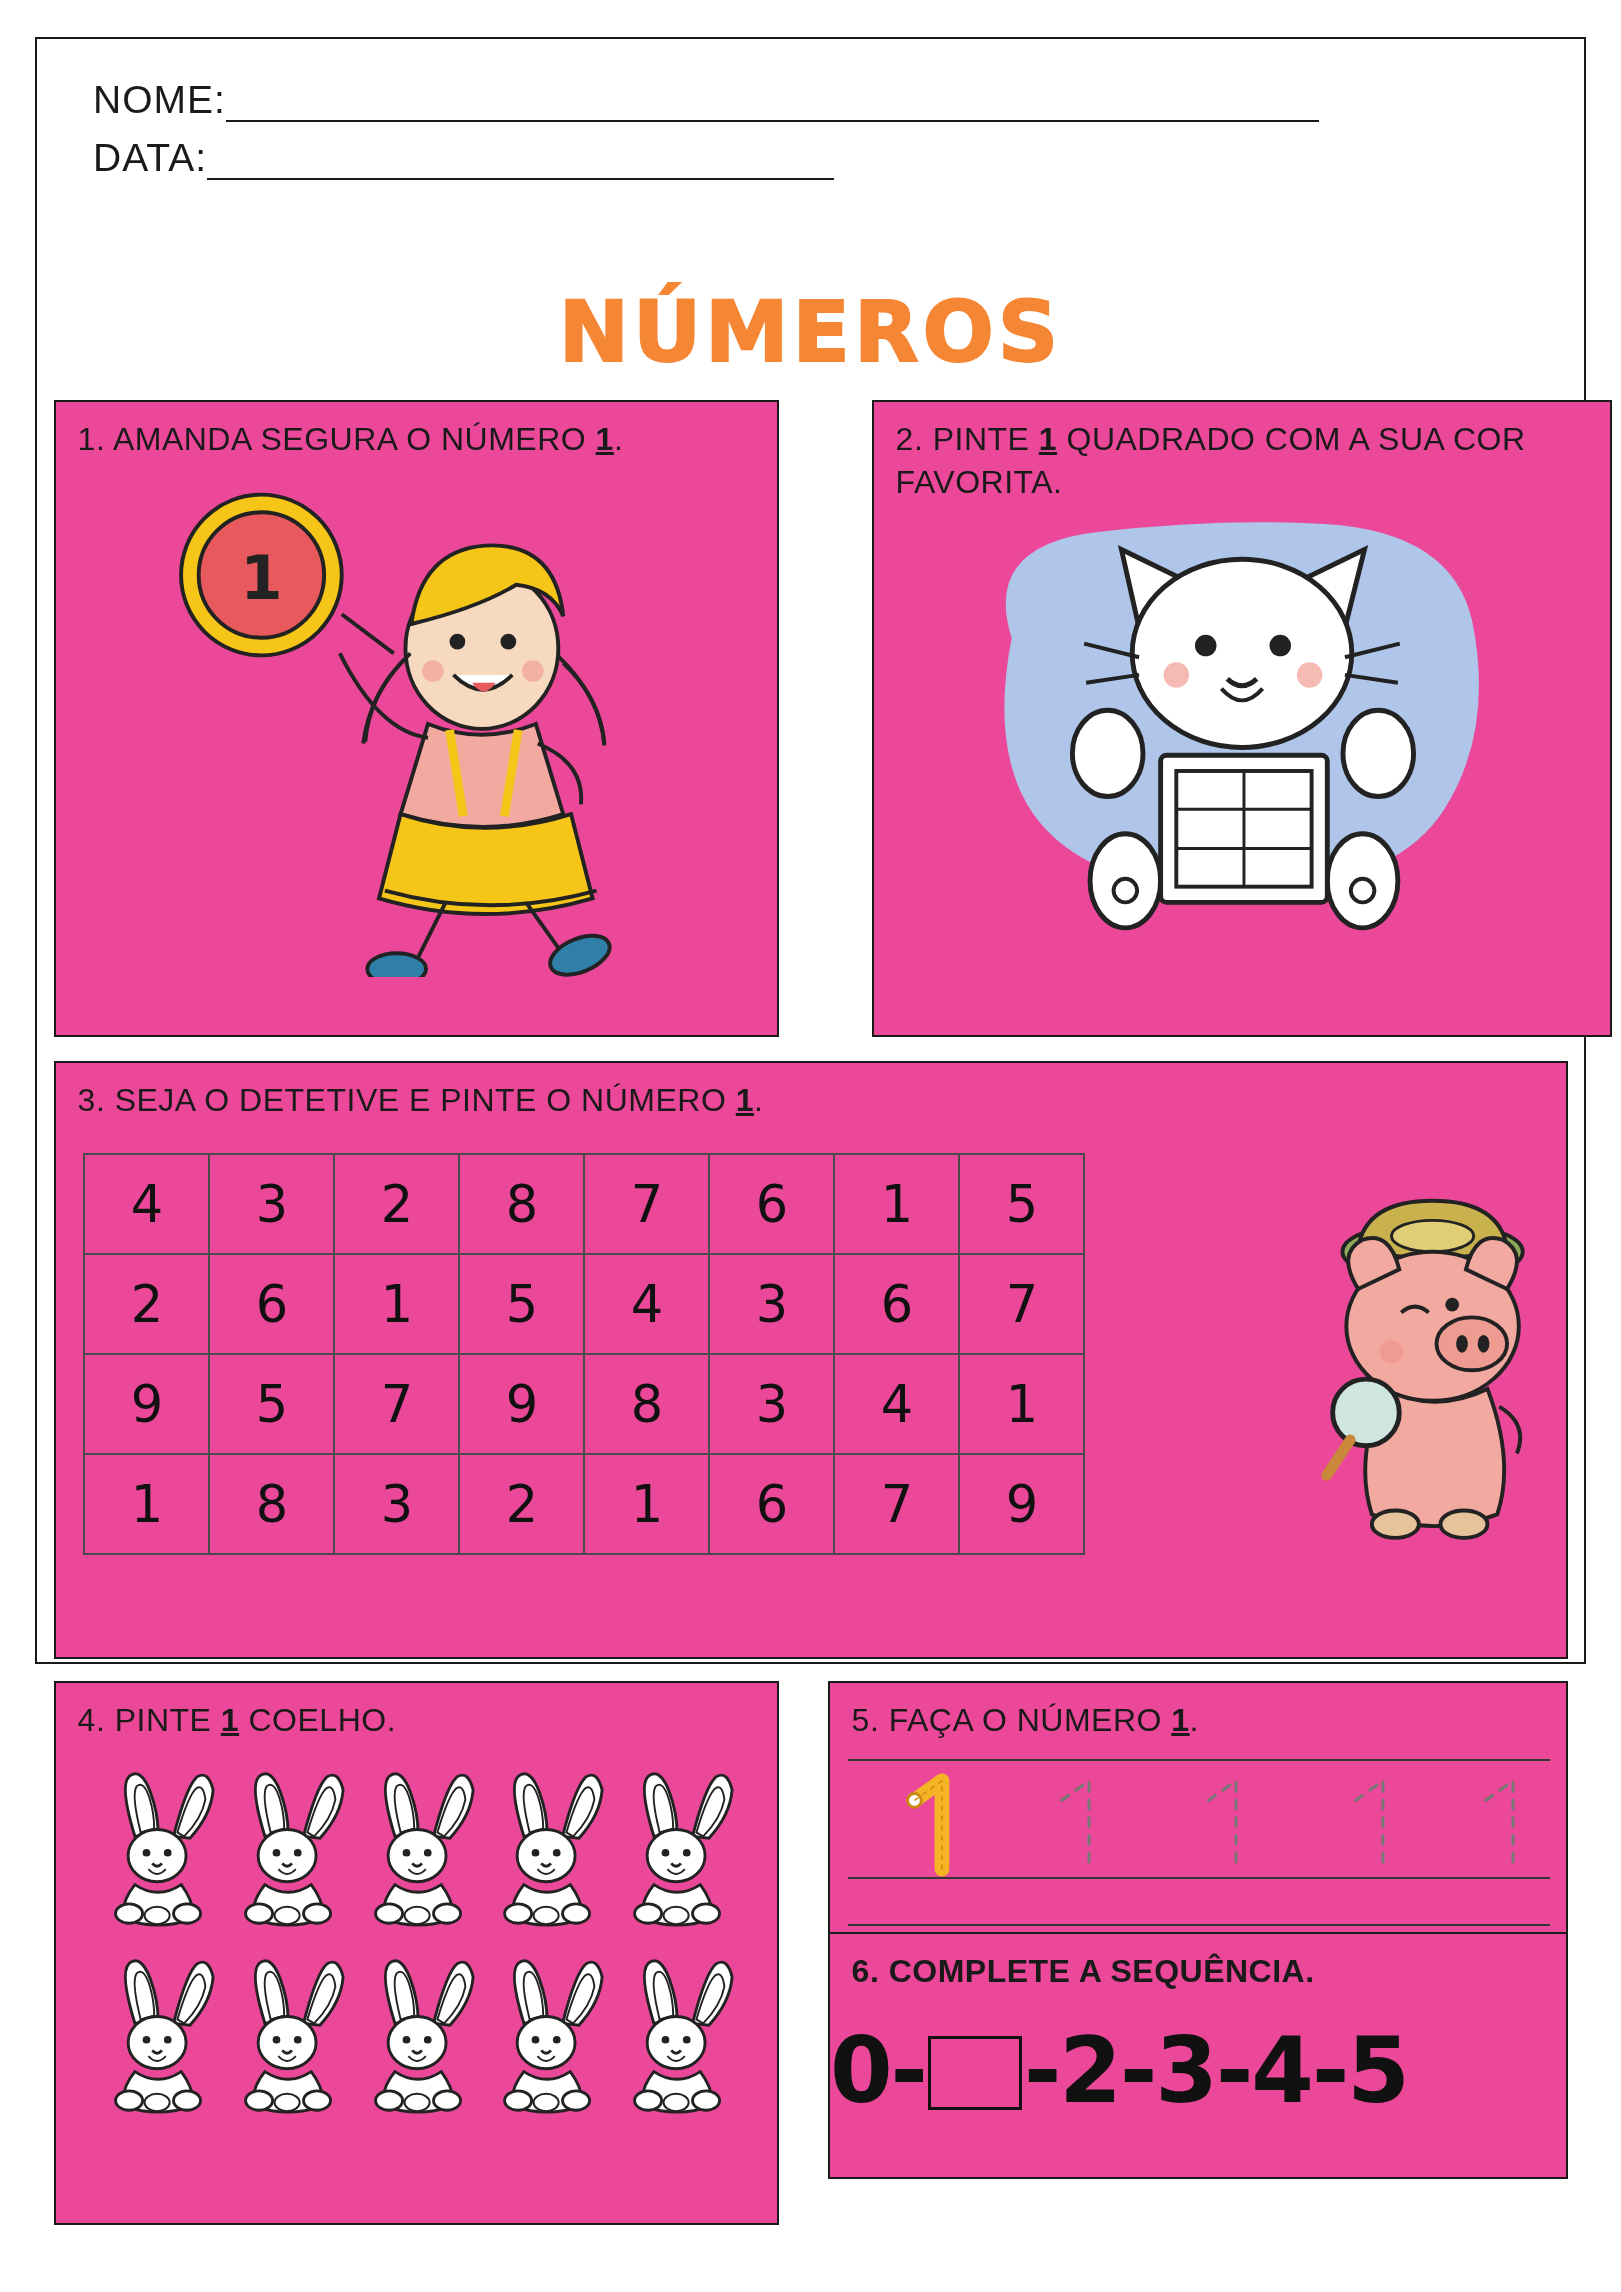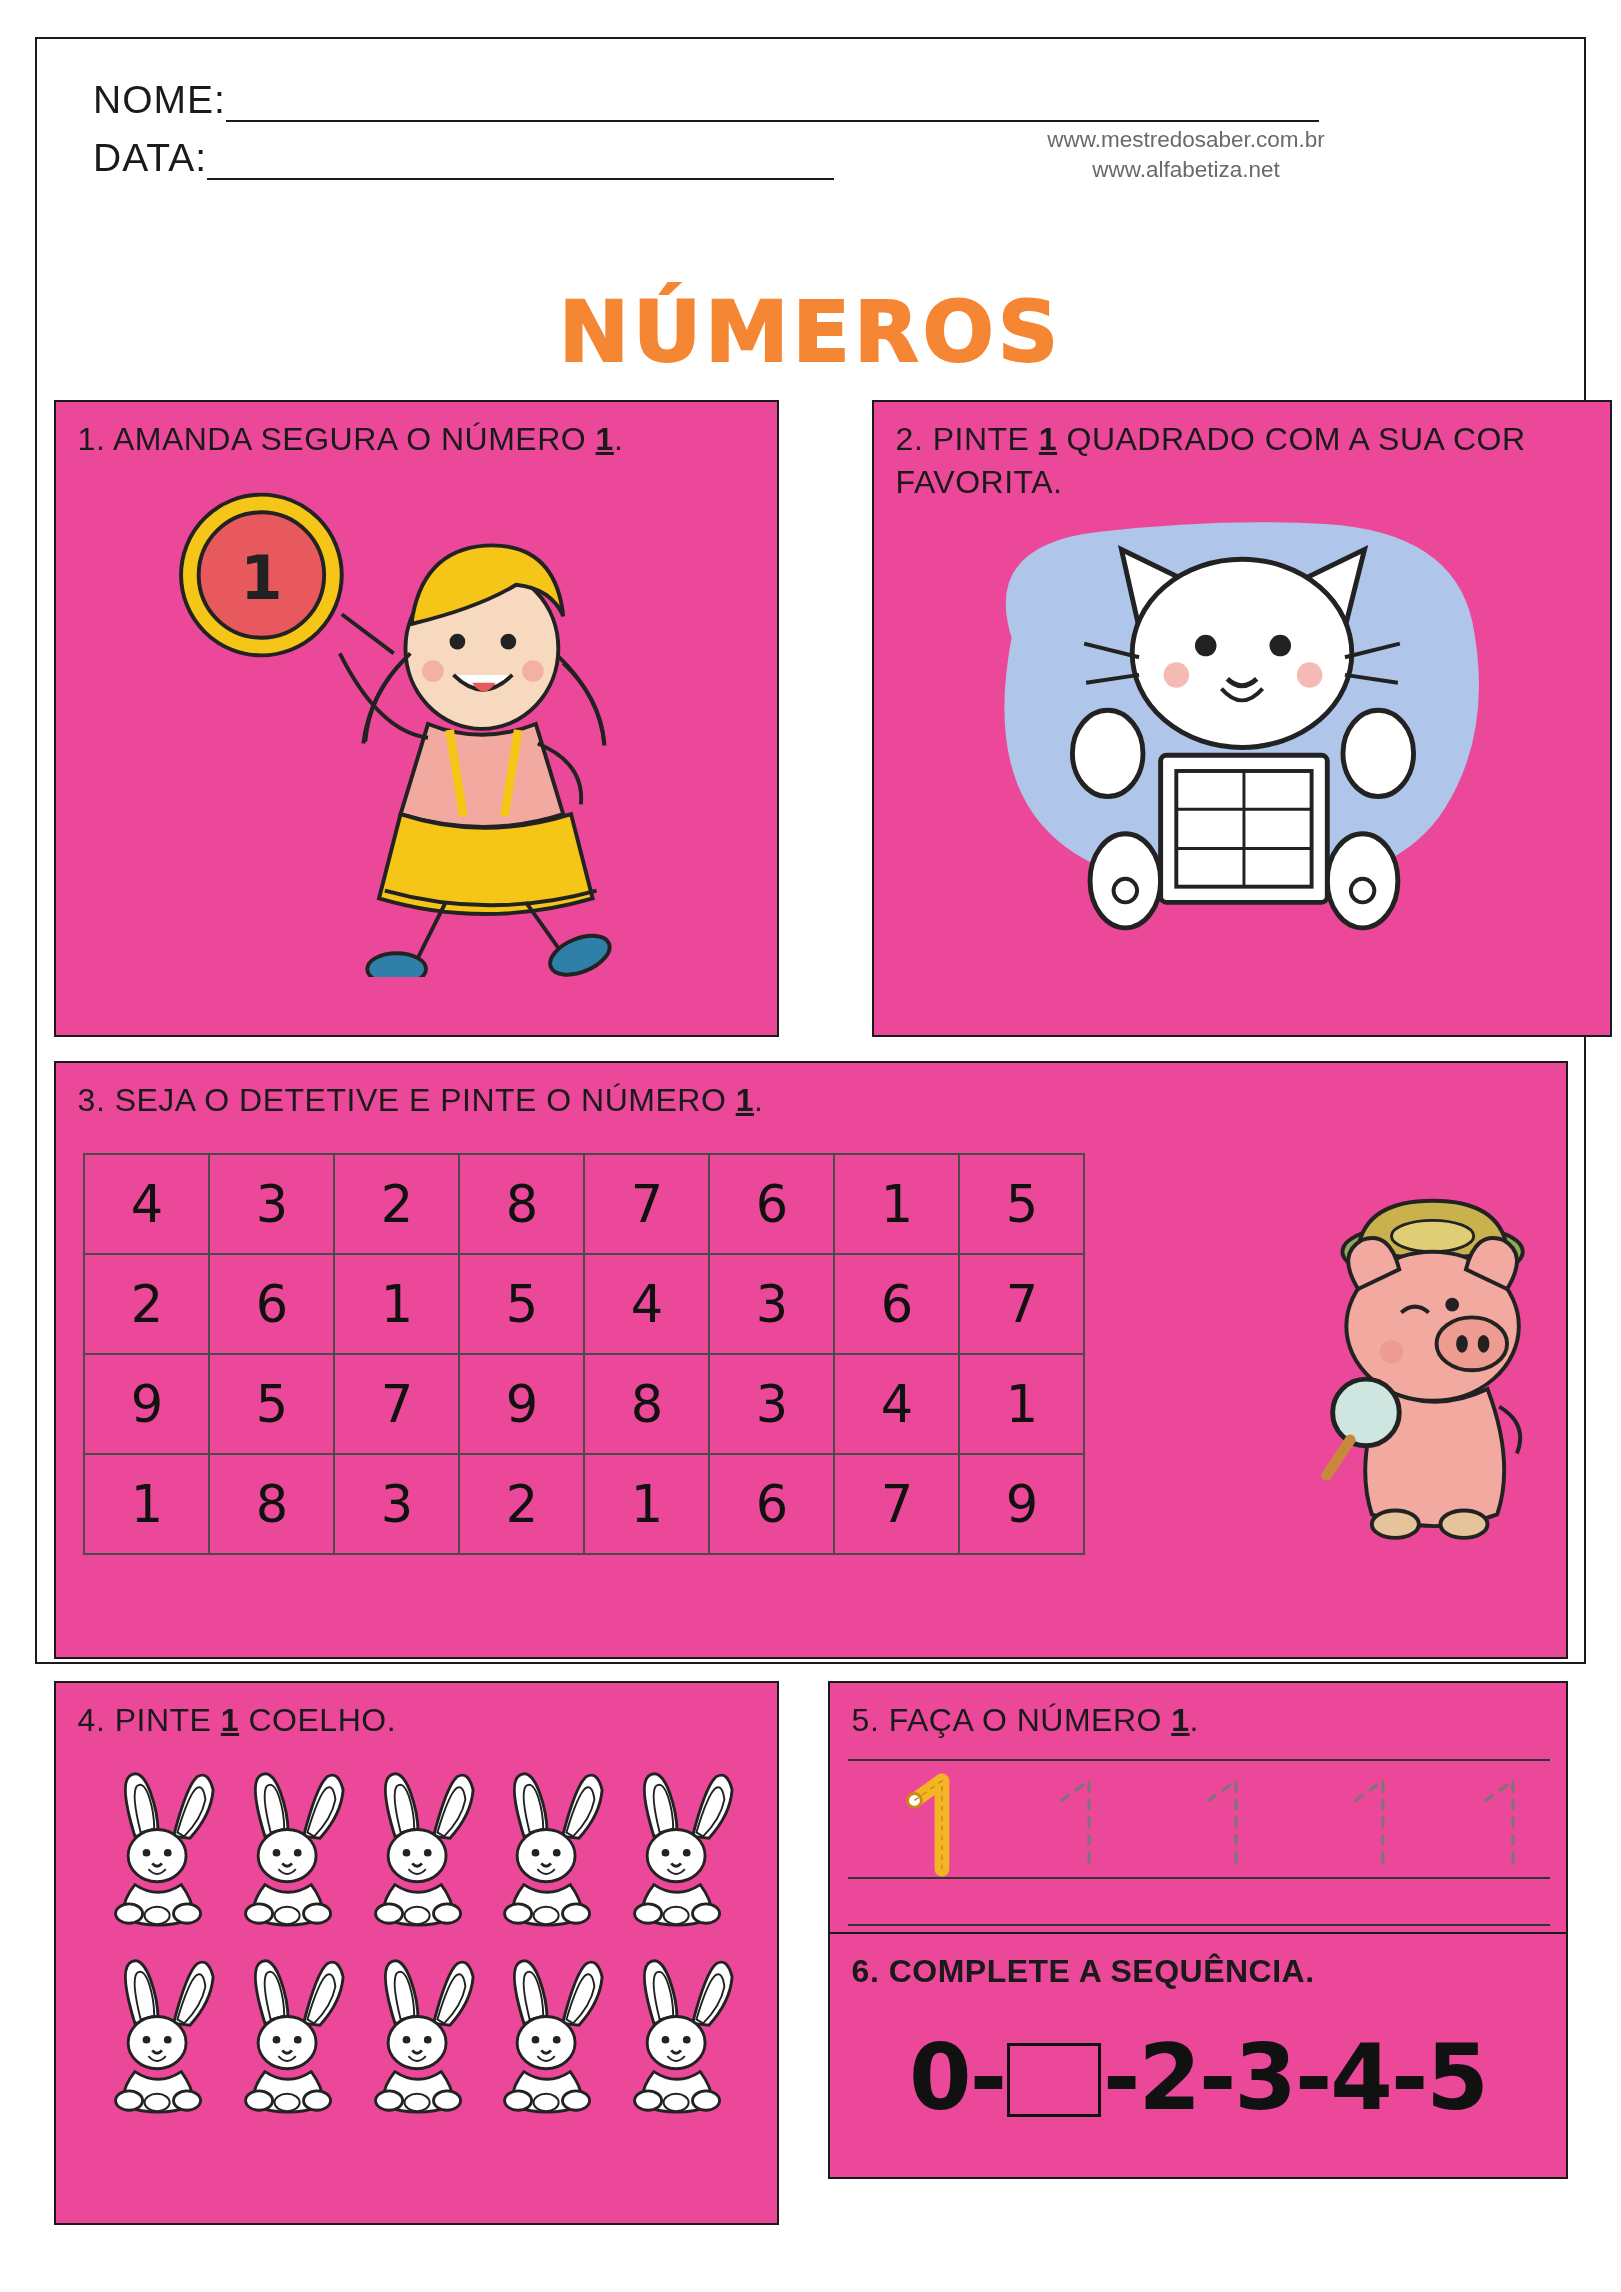--- a/index.html
+++ b/index.html
@@ -145,27 +145,25 @@
     top: 5.9px;
     width: 108px;
     height: 116px;
   }
 
   
   .sequence {
     position: absolute;
     left: 0; top: 84px;
     width: 100%;
-    text-align: center;
     font-size: 90px;
     font-family: "DejaVu Sans", sans-serif;
     letter-spacing: -2px;
     color: #111;
     white-space: nowrap;
-    margin-top: 7px;
   }
   .seq-blank {
     display: inline-block;
     width: 94px;
     height: 74px;
     border: 3.9px solid #111;
     vertical-align: -7.8px;
     margin: 0 2px;
     box-sizing: border-box;
   }
@@ -193,24 +191,20 @@
 
   <div class="header">
     <div class="field-line">
       <span class="field-label">NOME:</span><span class="field-rule rule-nome"></span>
     </div>
     <div class="field-line">
       <span class="field-label">DATA:</span><span class="field-rule rule-data"></span>
     </div>
   </div>
 
-  <div class="site-lines">
-    <div>www.mestredosaber.com.br</div>
-    <div>www.alfabetiza.net</div>
-  </div>
 
   <div class="title">NÚMEROS</div>
 
   <div class="box" id="box1">
     <div class="q-text">
       <span>1.</span><span> AMANDA SEGURA O NÚMERO </span><b>1</b><span>.</span>
     </div>
 
     <svg class="art" style="left:78px; top:65px;" width="588" height="510" viewBox="0 0 600 520">
 

